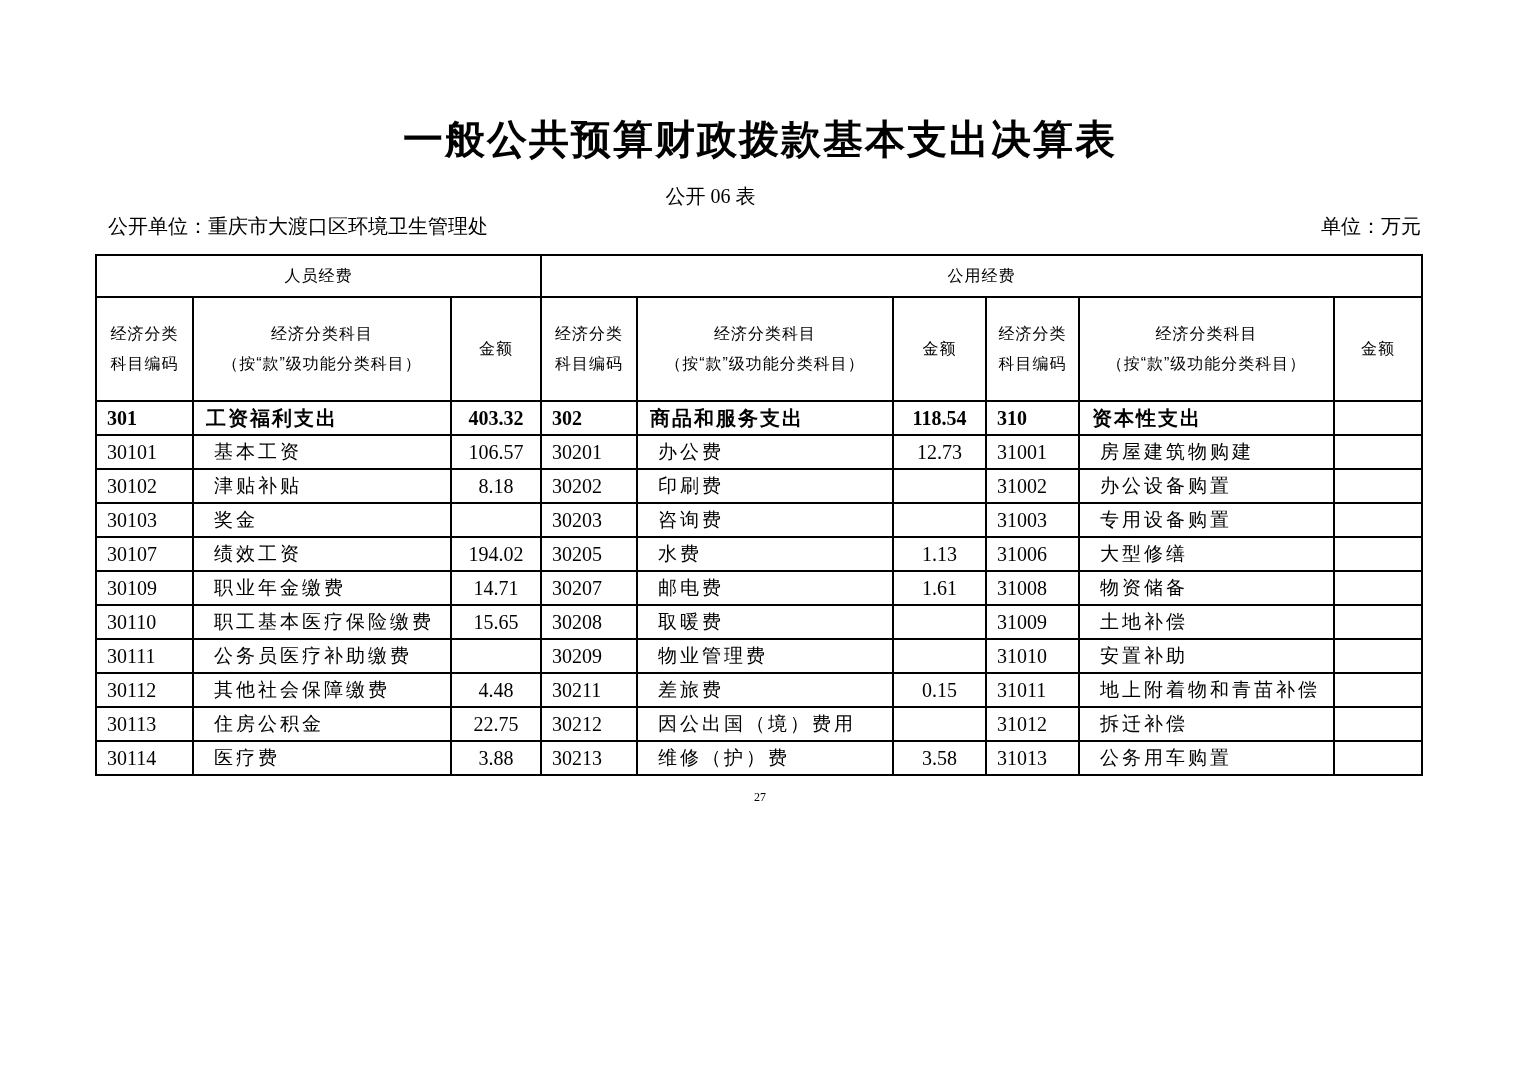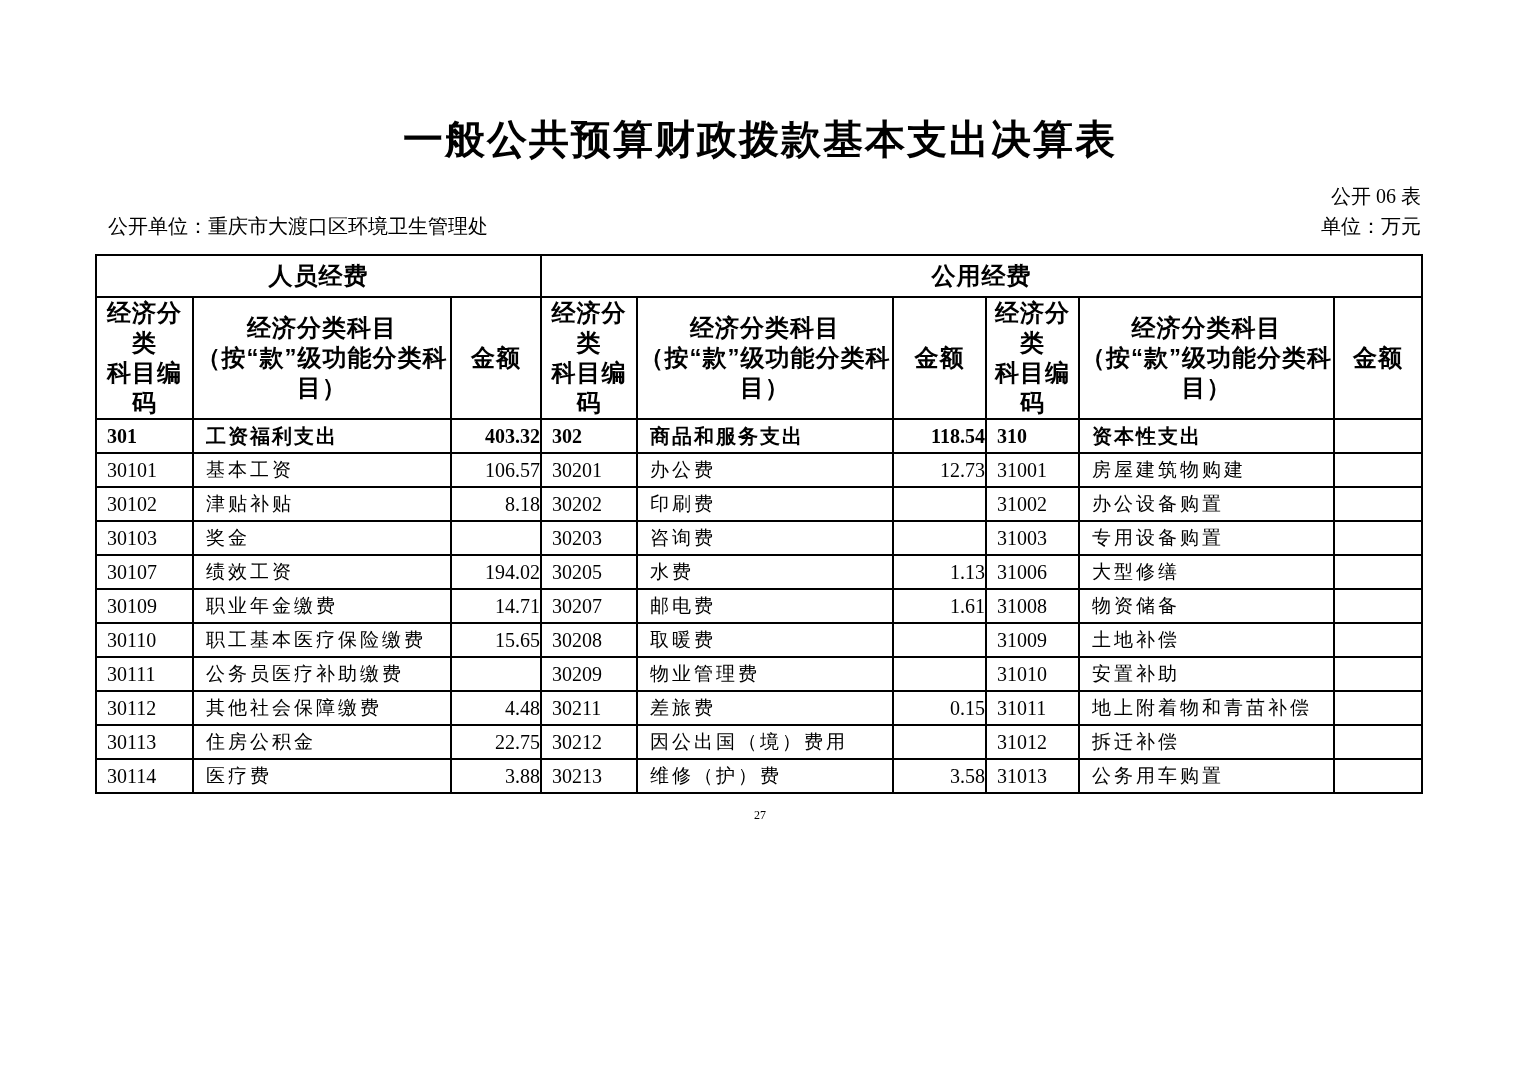--- a/index.html
+++ b/index.html
@@ -13,21 +13,21 @@
     margin-top: 118px;
     text-align: center;
     font-size: 40px;
     font-weight: bold;
     letter-spacing: 2px;
     line-height: 44px;
     font-family: Liberation Serif, serif;
   }
   .form-label {
     margin: 20px 99px 0 0;
-    text-align: right;
+    text-align: center;
     font-size: 20px;
     line-height: 28px;
   }
   .meta-line {
     display: flex;
     justify-content: space-between;
     margin: 2px 99px 0 108px;
     font-size: 20px;
     line-height: 28px;
   }
@@ -36,35 +36,35 @@
     border-collapse: collapse;
     table-layout: fixed;
     width: 1326px;
   }
   td {
     border: 2px solid #000;
     vertical-align: middle;
     overflow: hidden;
   }
   tr.r-group { height: 42px; }
-  tr.r-headers { height: 84px; }
+  tr.r-headers { height: 104px; }
   tbody tr { height: 34px; }
   tbody tr.tall-row { height: 53px; }
   .h {
     font-family: "Liberation Sans", "DejaVu Sans", sans-serif;
-    font-size: 24px;
-    text-align: center;
-    font-weight: bold;
+    font-size: 16px;
+    text-align: center;
+    font-weight: normal;
     letter-spacing: 1px;
   }
   .h .line { display: block; line-height: 30px; }
   .code   { text-align: left;  padding-left: 10px;  font-size: 20px; }
   .subject{ text-align: left;  padding-left: 12px;  padding-right: 4px; font-size: 19px; letter-spacing: 3px; line-height: 26px; }
-  .subject.indent { padding-left: 12px; }
-  .amount { text-align: right;  font-size: 20px; }
+  .subject.indent { padding-left: 20px; }
+  .amount { text-align: center;  font-size: 20px; }
   .group-row td { font-weight: bold; }
   .group-row .subject { font-size: 20px; letter-spacing: 2px; }
   .page-number {
     margin-top: 14px;
     text-align: center;
     font-size: 12px;
   }
 </style>
 </head>
 <body>

